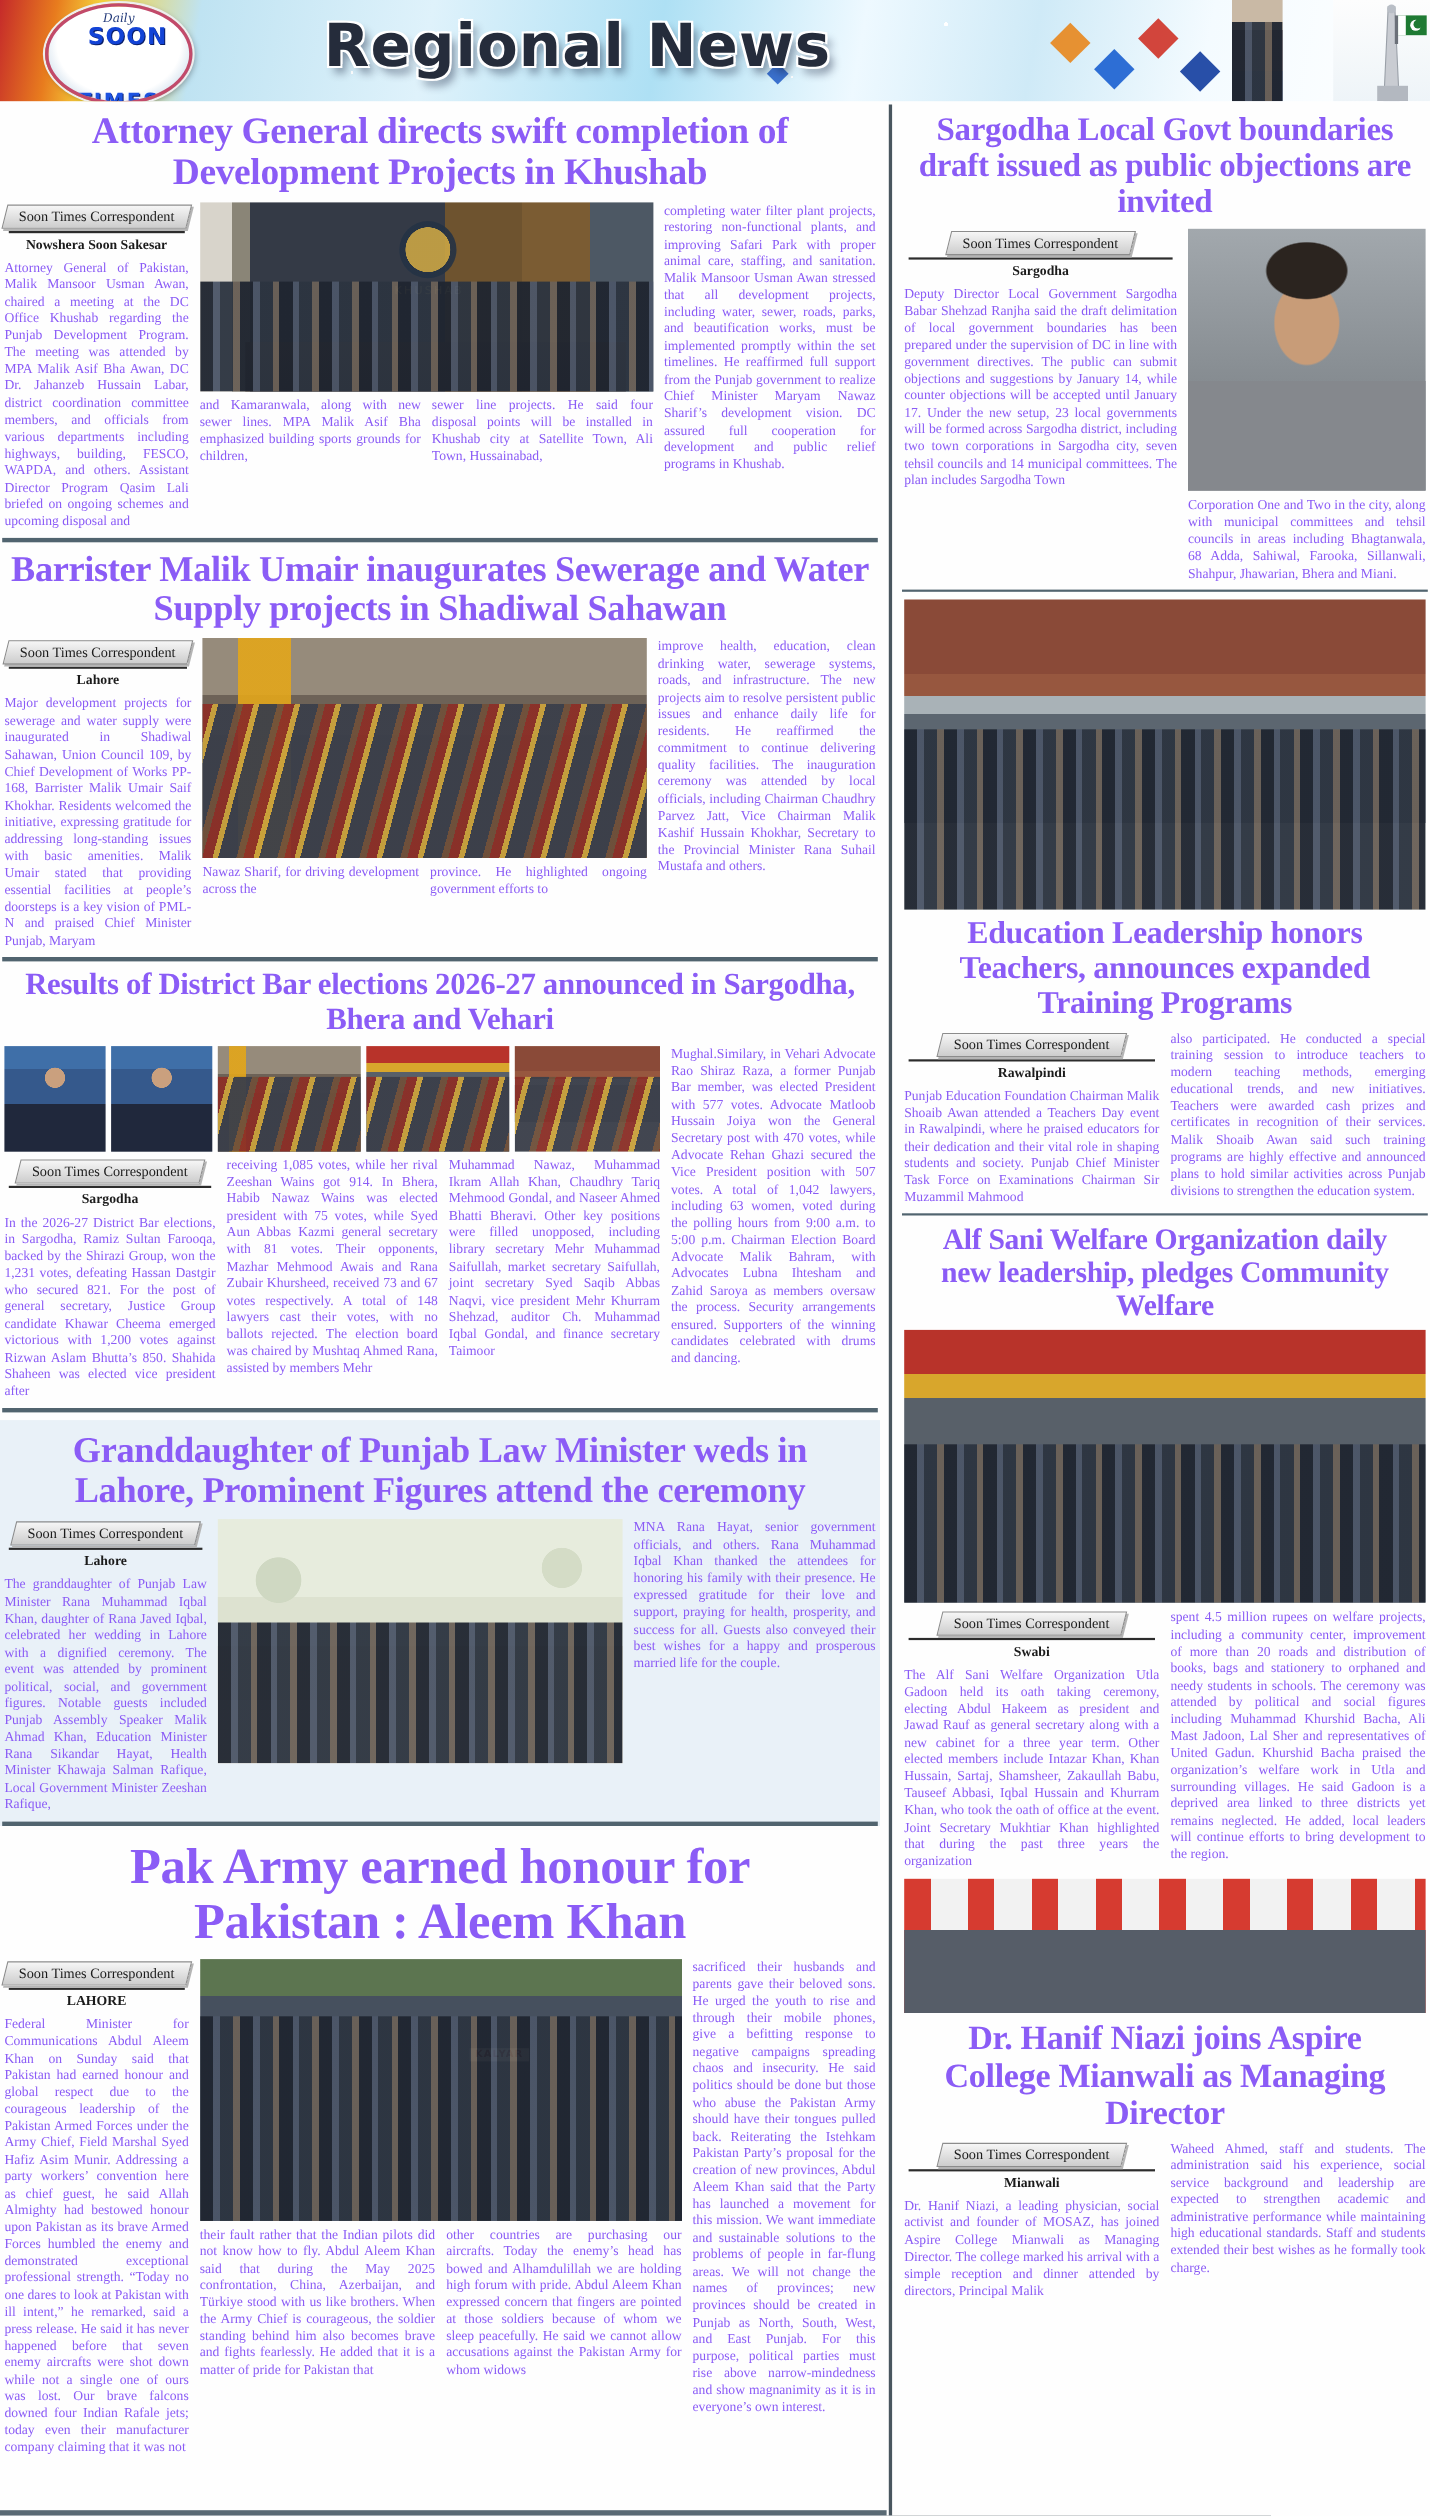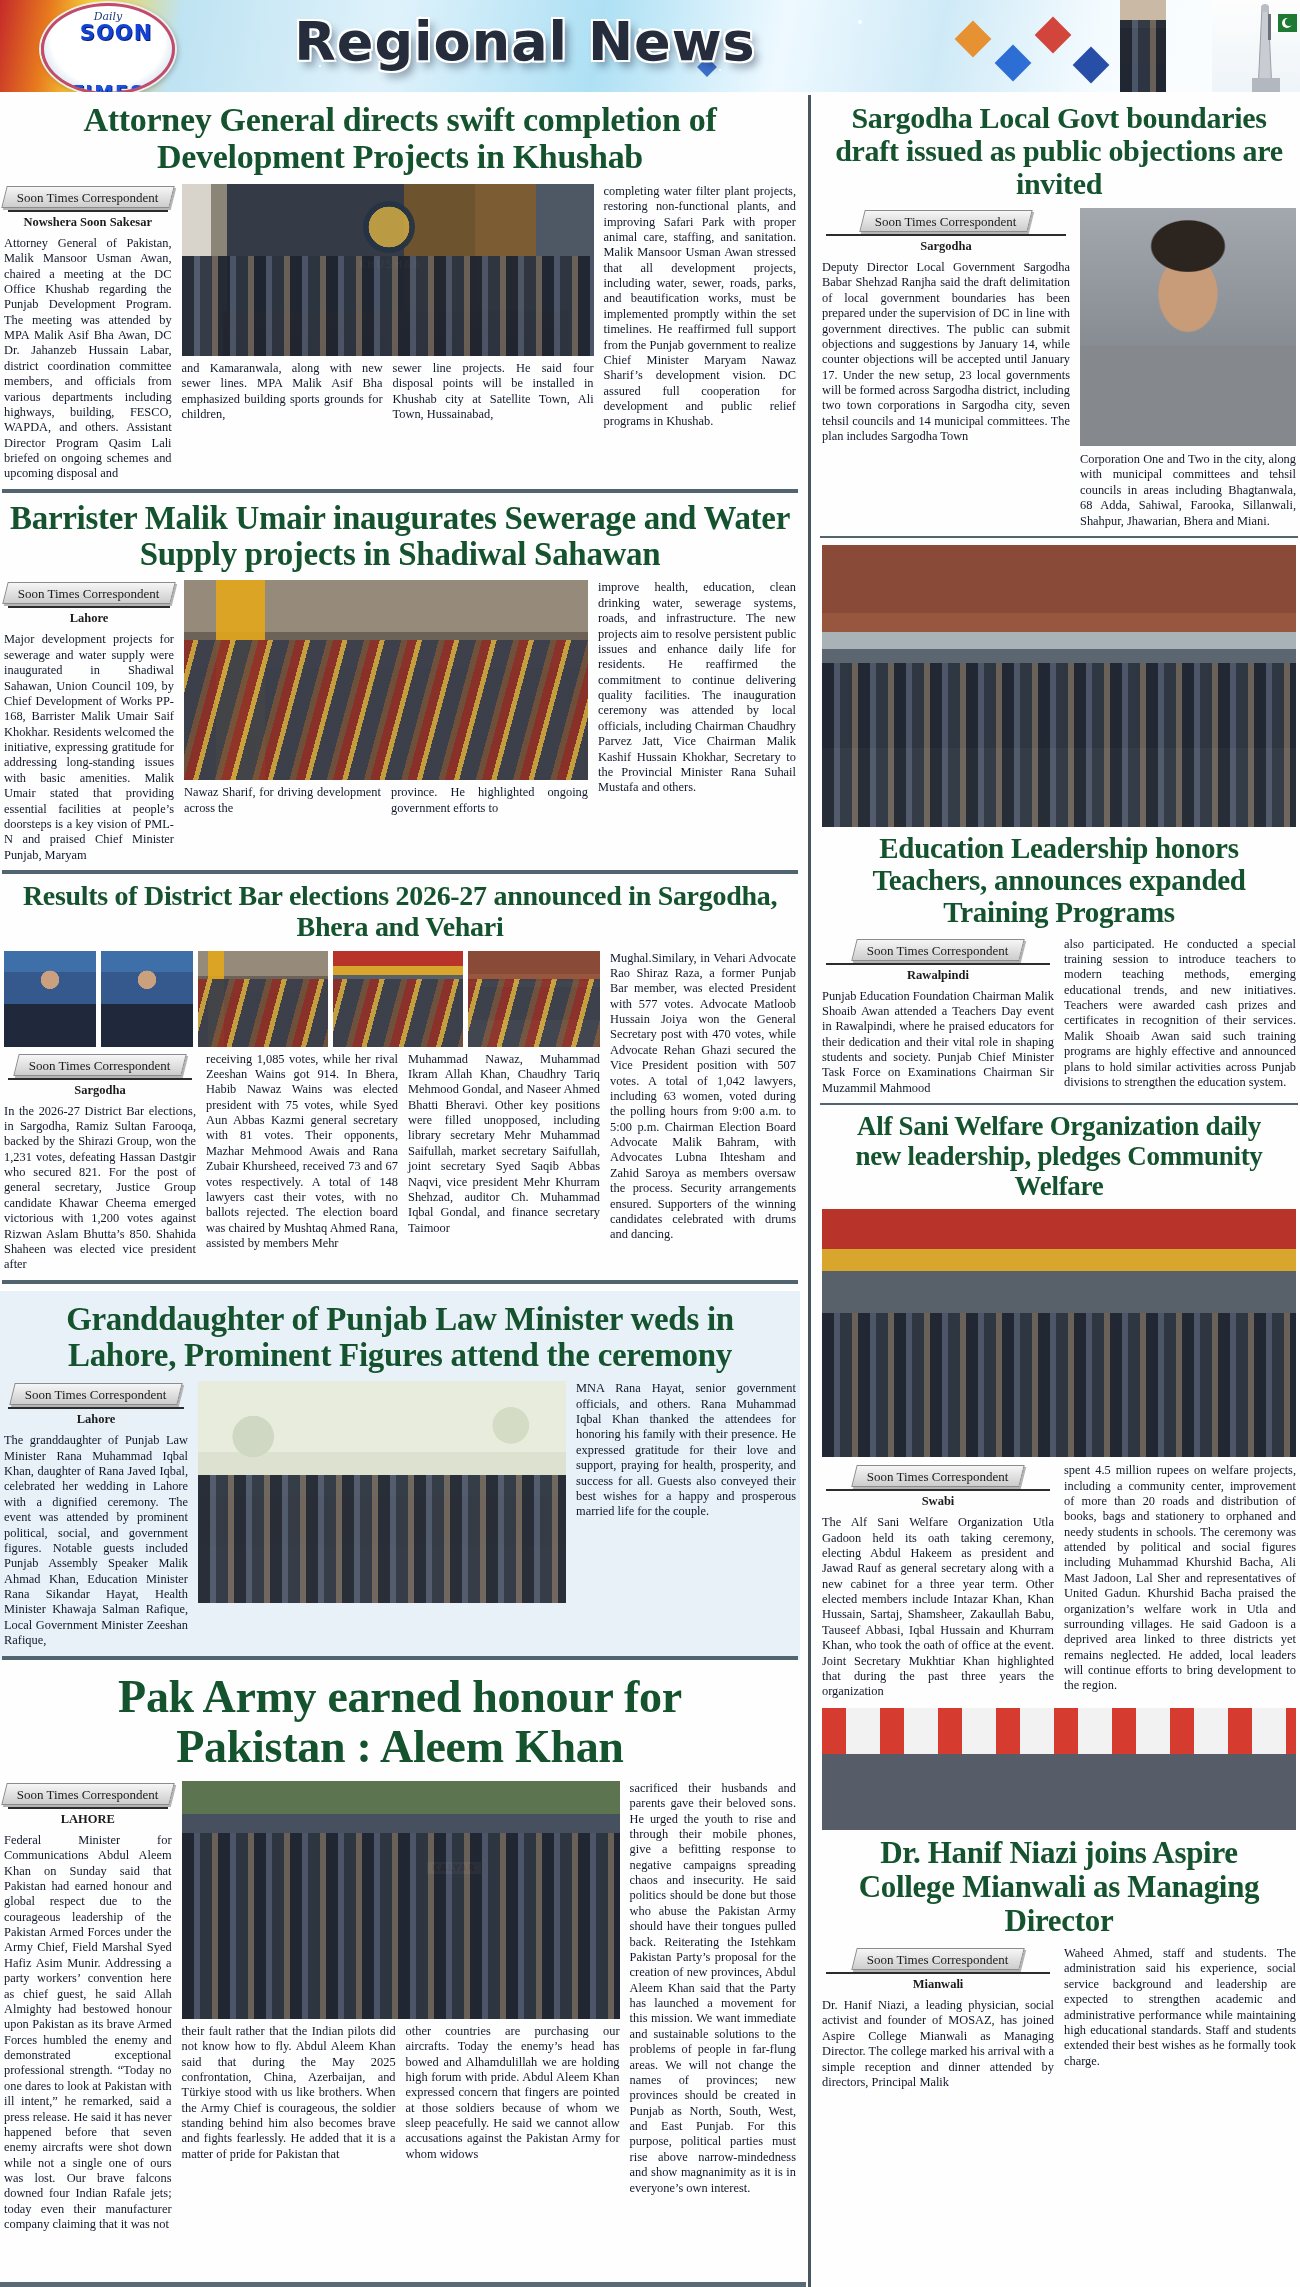--- a/index.html
+++ b/index.html
@@ -31,23 +31,23 @@
   .mast-title{position:absolute;left:215px;top:10px;width:620px;text-align:center;
     font-family:"DejaVu Sans",sans-serif;font-weight:bold;font-size:54px;color:#252c3b;letter-spacing:1px;
     text-shadow:-2px -2px 0 #fff,2px -2px 0 #fff,-2px 2px 0 #fff,2px 2px 0 #fff,5px 6px 8px rgba(20,30,60,.45);}
   .thumb{position:absolute;top:0;height:92px;}
   .minar-wrap{position:absolute;right:0;top:0;width:88px;height:92px;background:linear-gradient(180deg,#fdfdfd,#eef4f8);}
   
   .vline{position:absolute;left:808px;top:95px;width:3px;height:2192px;background:#49565f;}
   .bottombar{position:absolute;left:0;bottom:0;width:806px;height:5px;background:#5a6a74;}
   .sect-left{position:absolute;left:0;top:95px;width:800px;}
   .sect-right{position:absolute;left:818px;top:95px;width:482px;}
-  .hl{font-weight:bold;color:#14532d;text-align:center;line-height:1.1;letter-spacing:-.3px;margin:6px auto 8px;}
+  .hl{font-weight:bold;color:#8b5cf6;text-align:center;line-height:1.1;letter-spacing:-.3px;margin:6px auto 8px;}
   .row{display:flex;gap:10px;align-items:flex-start;padding:0 4px;}
-  .bodytext{font-size:12.4px;line-height:1.24;text-align:justify;color:#0f172a;margin:0;}
+  .bodytext{font-size:12.4px;line-height:1.24;text-align:justify;color:#8b5cf6;margin:0;}
   .byw{margin:2px 0 6px;text-align:center;}
   .bybox{display:inline-block;transform:skewX(-14deg);background:linear-gradient(180deg,#f6f6f6,#cdcdcd);
          border:1px solid #8c8c8c;box-shadow:2px 2px 0 #b5b5b5;padding:1px 12px;}
   .bybox span{display:inline-block;transform:skewX(14deg);font-size:13px;white-space:nowrap;}
   .byrule{border-bottom:2px solid #2c2c2c;margin:2px 4px 3px;}
   .dateline{font-size:12.5px;font-weight:bold;}
   .divh{height:4px;background:#51646f;margin:7px 2px;}
   .divh.thin{height:2px;}
   
   .ph{position:relative;overflow:hidden;background:#888;}

